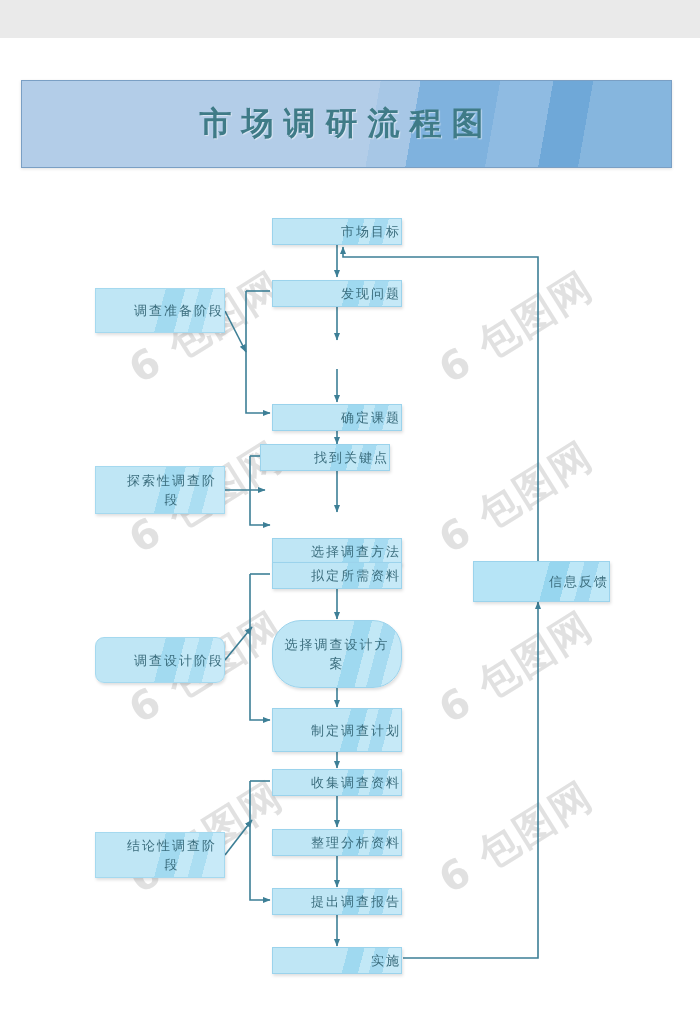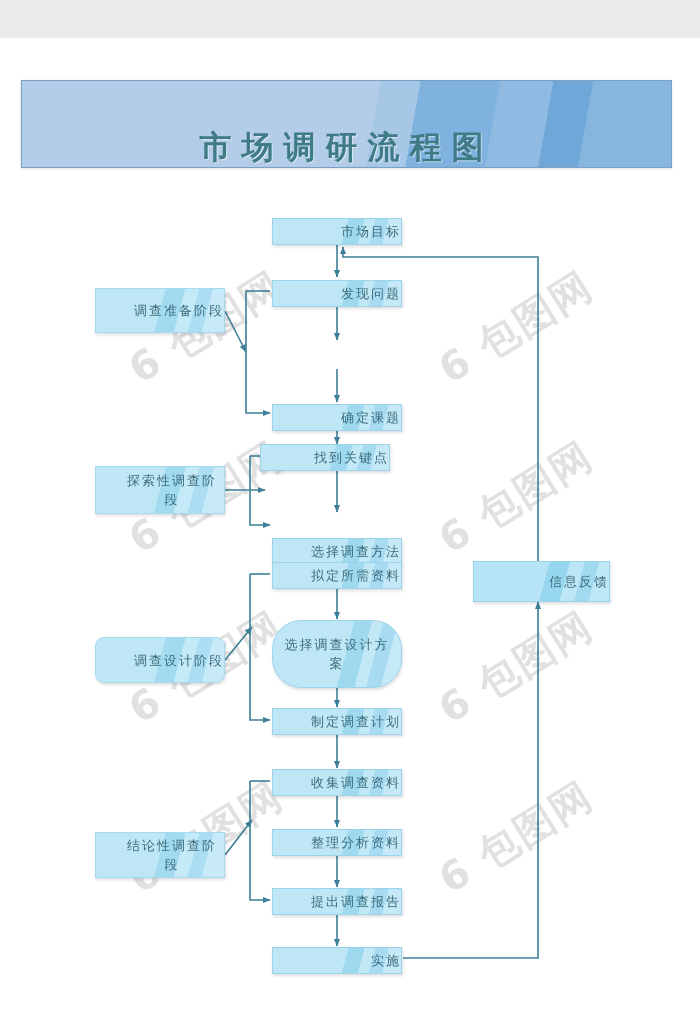--- a/index.html
+++ b/index.html
@@ -23,21 +23,20 @@
        #86b6de 86%, #86b6de 100%);
     box-shadow:0 1px 3px rgba(0,0,0,.12);
   }
   #title-text{
     position:absolute;left:0;top:0;width:100%;height:100%;
     display:flex;align-items:center;justify-content:center;
     font-size:32px;letter-spacing:10px;color:#3f7b87;
     text-shadow:1px 1px 1px rgba(255,255,255,.55);
     font-family:"DejaVu Serif","Liberation Serif",serif;
     font-weight:600;
-    margin-top:24px;
   }
 
   
   .node{
     position:absolute;box-sizing:border-box;
     border:1px solid #9bd3ec;
     background:linear-gradient(105deg,
         #bfe6f5 0%, #bfe6f5 56%,
         #9fd9f0 56%, #9fd9f0 68%,
         #c2e8f6 68%, #c2e8f6 76%,
@@ -167,21 +166,21 @@
   </div>
 
   <div class="node" style="left:272px;top:562px;width:130px;height:27px;">
     <span>拟定所需资料</span>
   </div>
 
   <div class="node" style="left:272px;top:620px;width:130px;height:68px;padding:0 9px;border-radius:29px;">
     <span>选择调查设计方案</span>
   </div>
 
-  <div class="node" style="left:272px;top:708px;width:130px;height:27px;">
+  <div class="node" style="left:272px;top:708px;width:130px;height:44px;">
     <span>制定调查计划</span>
   </div>
 
   <div class="node" style="left:272px;top:769px;width:130px;height:27px;">
     <span>收集调查资料</span>
   </div>
 
   <div class="node" style="left:272px;top:829px;width:130px;height:27px;">
     <span>整理分析资料</span>
   </div>

